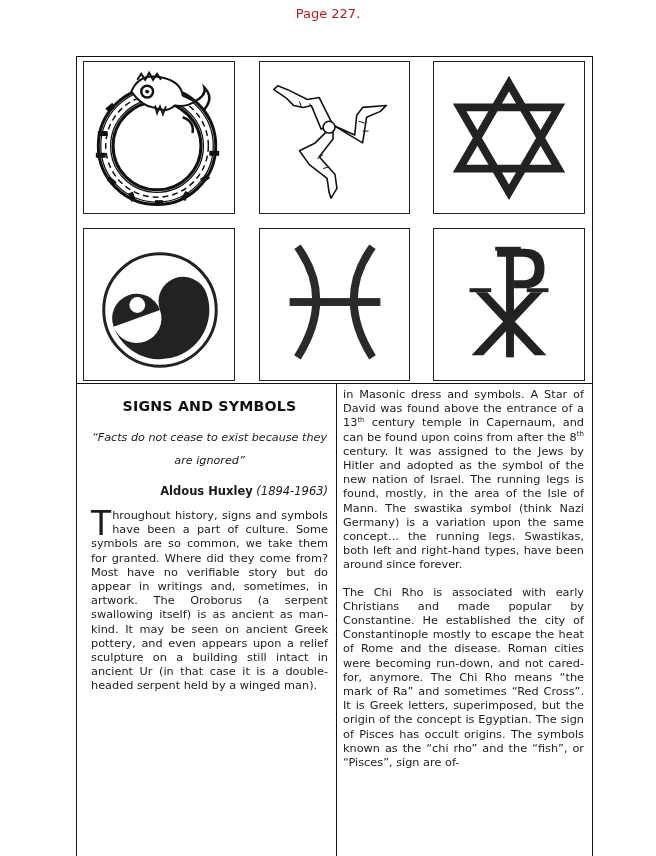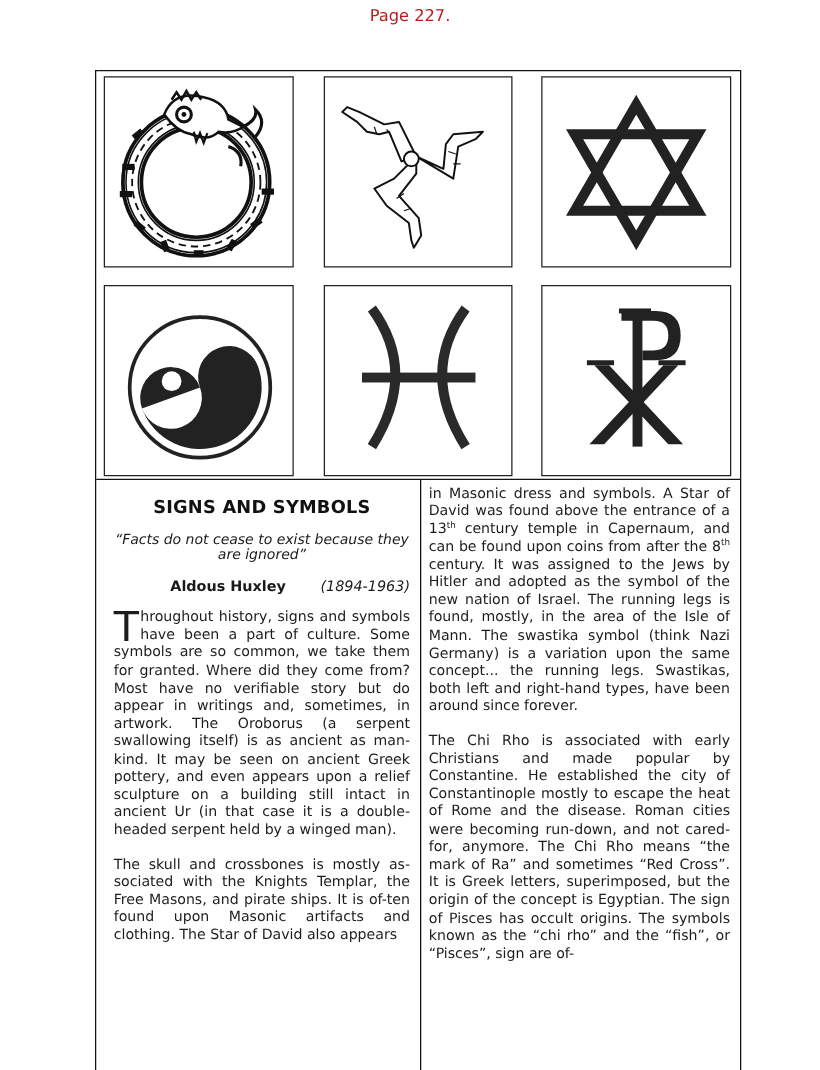--- a/index.html
+++ b/index.html
@@ -11,25 +11,25 @@
            border: 1.5px solid #111; box-sizing: border-box; }
   .grid { position: absolute; left: 0; top: 0; width: 100%; height: 327px;
           border-bottom: 1.5px solid #111; box-sizing: border-box; }
   .cell { position: absolute; border: 1.2px solid #222; box-sizing: border-box; background: #fff; }
   .cell svg { position: absolute; left: 0; top: 0; width: 100%; height: 100%; }
   .col { position: absolute; top: 327px; bottom: 0; box-sizing: border-box; }
   .col-left { left: 0; width: 260px; border-right: 1.3px solid #111; padding: 14px 8px 0 14px; }
   .col-right { left: 260px; right: 0; padding: 4px 8px 0 6px; }
   .title { text-align: center; font-weight: bold; font-size: 14.2px; letter-spacing: 0.2px;
            margin: 0 0 12px 0; color: #111; }
-  .quote { text-align: center; font-style: italic; font-size: 11.2px; line-height: 12px;
+  .quote { text-align: center; font-style: italic; font-size: 11.2px; line-height: 23px;
            margin: 0 0 12px 0; }
   .attrib { text-align: right; font-size: 11.5px; margin: 0 0 11px 0; }
   .attrib b { font-weight: bold; }
-  .attrib i { font-style: italic; margin-left: 24px; }
+  .attrib i { font-style: italic; }
   p.body { font-size: 11.3px; line-height: 14.2px; text-align: justify; margin: 0 0 13px 0;
            color: #1c1c1c; }
   .dropcap { float: left; font-size: 33px; line-height: 28px; margin: 1px 1px -2px 0;
              font-family: "DejaVu Sans", sans-serif; }
   sup { font-size: 7px; line-height: 0; margin-top: 32px; }
 </style>
 </head>
 <body>
 
 <div class="page-num">Page 227.</div>
@@ -124,20 +124,19 @@
   </div>
 
   <div class="col col-left">
     <h1 class="title">SIGNS AND SYMBOLS</h1>
     <div class="quote">“Facts do not cease to exist because they are ignored”</div>
     <div class="attrib">
       <b>Aldous Huxley</b>
       <i>(1894-1963)</i>
     </div>
     <p class="body"><span class="dropcap">T</span><span>hroughout history, signs and symbols have been a part of culture.  Some symbols are so common, we take them for granted.  Where did they come from?  Most have no verifiable story but do appear  in writings and, sometimes, in artwork.  The Oroborus (a serpent swallowing itself) is as ancient as man-kind.  It may be seen on ancient Greek pottery, and  even  appears upon a relief sculpture on a  building still  intact  in ancient  Ur (in that case  it  is a  double-headed serpent held by a winged man).</span></p>
-    <p class="body">The skull and crossbones is mostly as-sociated with the Knights Templar, the Free Masons, and pirate ships.  It  is of-ten found upon Masonic artifacts and clothing.  The Star of David also appears</p>
   </div>
 
   <div class="col col-right">
     <p class="body"><span>in Masonic dress and symbols.  A Star of David was found above the entrance of a 13</span><sup>th</sup><span> century  temple in Capernaum, and can be found upon coins from after the 8</span><sup>th</sup><span> century.  It was assigned to the Jews by Hitler and adopted as the symbol of the new nation of Israel.  The running legs is found, mostly,  in the area of the Isle of Mann.  The swastika  symbol  (think Nazi Germany) is a variation upon the same concept... the running legs.   Swastikas, both left and right-hand types, have been around  since  forever.</span></p>
     <p class="body">The Chi Rho  is  associated with early Christians and made popular by Constantine.  He established the city of Constantinople  mostly  to  escape the heat of Rome and the disease.  Roman cities were becoming run-down, and not cared-for, anymore.  The Chi Rho means “the mark of Ra” and sometimes “Red Cross”.  It is  Greek letters, superimposed, but  the origin of the concept  is Egyptian.  The  sign of  Pisces has occult  origins.  The  symbols  known as the  “chi  rho” and  the “fish”, or “Pisces”, sign  are  of-</p>
   </div>
 </div>
 
 </body></html>

